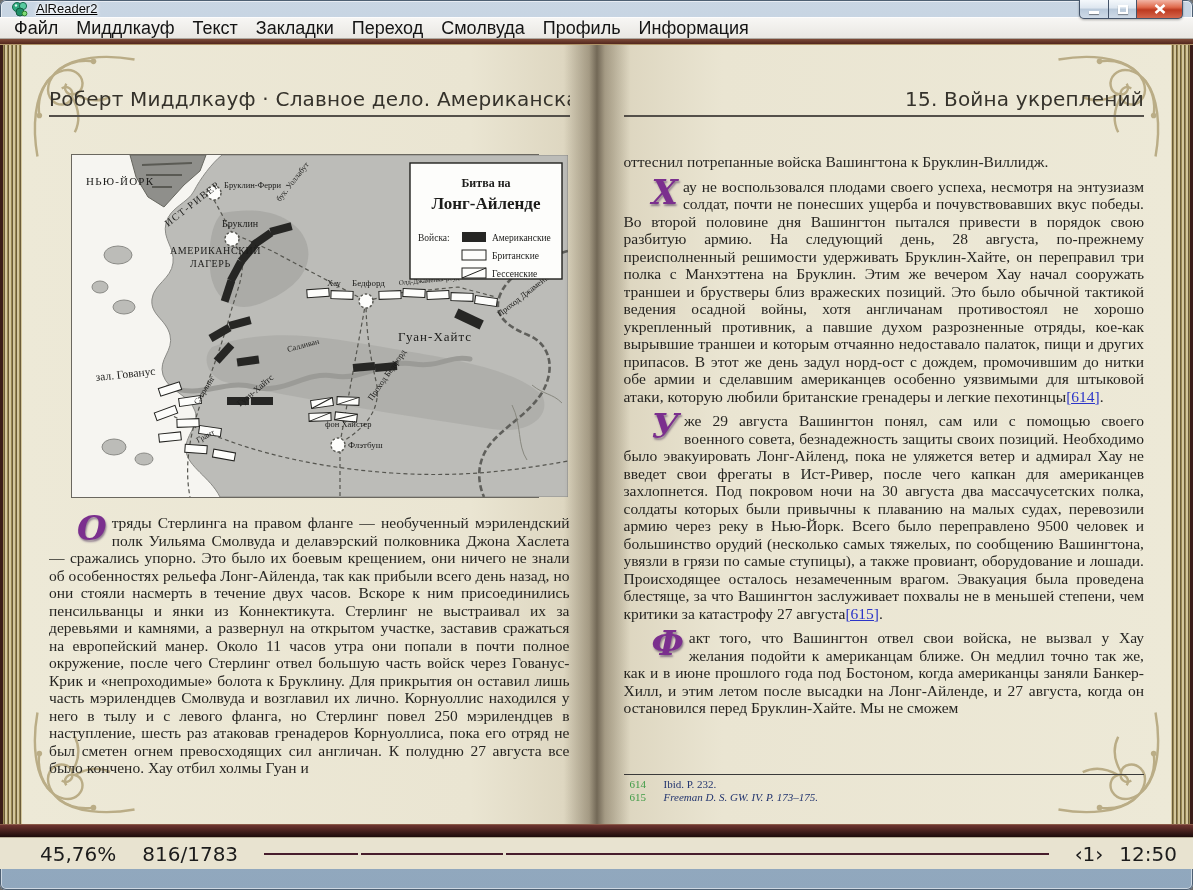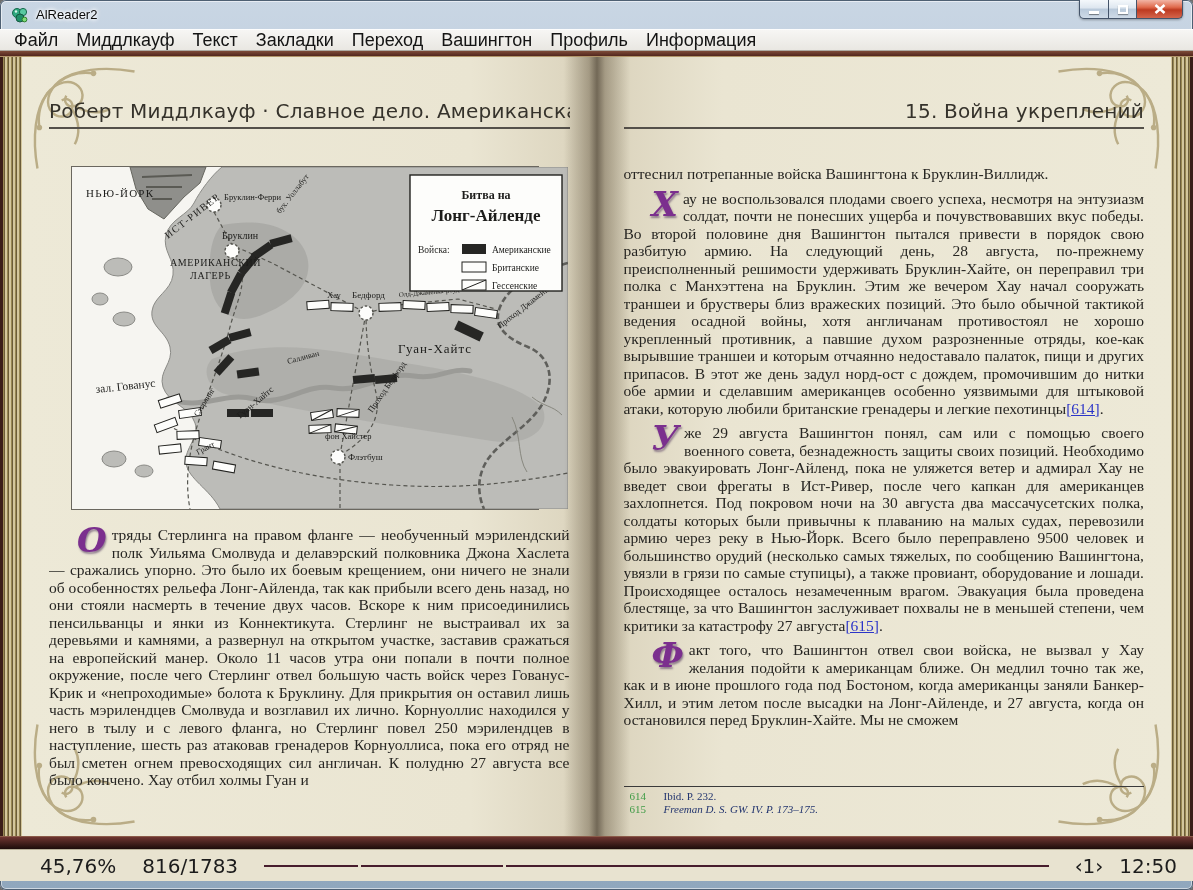--- a/index.html
+++ b/index.html
@@ -2,21 +2,21 @@
 <html><head>
 <meta charset="utf-8">
 <style>
   html,body{margin:0;padding:0;background:#6e6e6e;}
   *{box-sizing:border-box;}
   .window{position:relative;width:1193px;height:890px;border-radius:6px;overflow:hidden;
     background:linear-gradient(180deg,#c9d6e4 0%,#a9bccd 40%,#90a7bd 100%);
     box-shadow:inset 0 0 0 1px #4e6073, inset 0 0 0 2px rgba(255,255,255,.55);
     font-family:"Liberation Sans",sans-serif;}
   
-  .titlebar{height:29px;display:flex;align-items:center;padding-left:11px;position:relative;}
+  .titlebar{height:17px;display:flex;align-items:center;padding-left:11px;position:relative;text-decoration:underline;}
   .app-title{font-size:13px;color:#0a0a0a;margin-left:7px;text-shadow:0 0 5px #fff,0 0 5px #fff,0 0 3px #fff;}
   .winbtns{position:absolute;top:0;right:10px;display:flex;filter:drop-shadow(0 1px 1px rgba(0,0,0,.3));}
   .wbtn{height:19px;border:1px solid #44546a;border-top:none;display:flex;align-items:center;justify-content:center;}
   .wbtn.min{width:30px;border-radius:0 0 0 5px;background:linear-gradient(#f4f8fb 0%,#dde6ef 45%,#b9c9da 50%,#cfdbe8 100%);}
   .wbtn.max{width:28px;border-left:none;background:linear-gradient(#f4f8fb 0%,#dde6ef 45%,#b9c9da 50%,#cfdbe8 100%);}
   .wbtn.close{width:46px;border-left:none;border-radius:0 0 5px 0;background:linear-gradient(#f2b5a5 0%,#e06a4d 40%,#bd3a20 55%,#d4654c 100%);}
   .g-min{width:10px;height:3px;background:#fff;box-shadow:0 1px 1px rgba(0,0,0,.45);margin-top:6px;}
   .g-max{width:10px;height:9px;border:2px solid #fff;box-shadow:0 1px 1px rgba(0,0,0,.35);}
   
   .menubar{height:22px;background:linear-gradient(#f7f6f4,#e9e7e2);border-top:1px solid #fdfdfd;border-bottom:1px solid #aeaaa2;
@@ -101,21 +101,21 @@
       </div>
     </div>
   </div>
 
   <div class="menubar">
     <span class="menu-item">Файл</span>
     <span class="menu-item">Миддлкауф</span>
     <span class="menu-item">Текст</span>
     <span class="menu-item">Закладки</span>
     <span class="menu-item">Переход</span>
-    <span class="menu-item">Вашингтон</span>
+    <span class="menu-item">Смолвуда</span>
     <span class="menu-item">Профиль</span>
     <span class="menu-item">Информация</span>
   </div>
 
   <div class="book">
     <div class="book-top"></div>
     <div class="pages-row">
       <div class="edge l"></div>
 
       <div class="page left">

